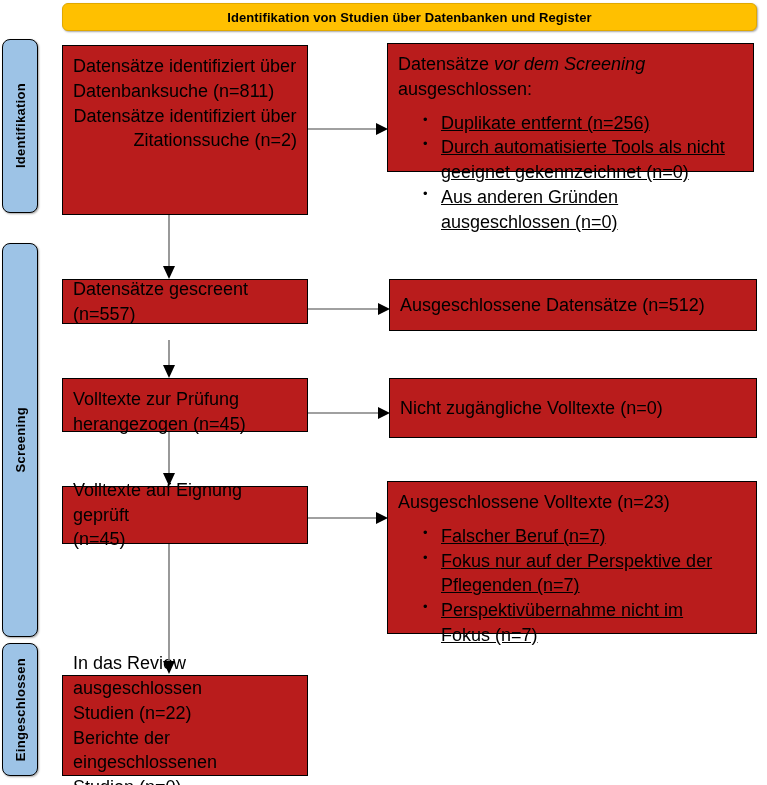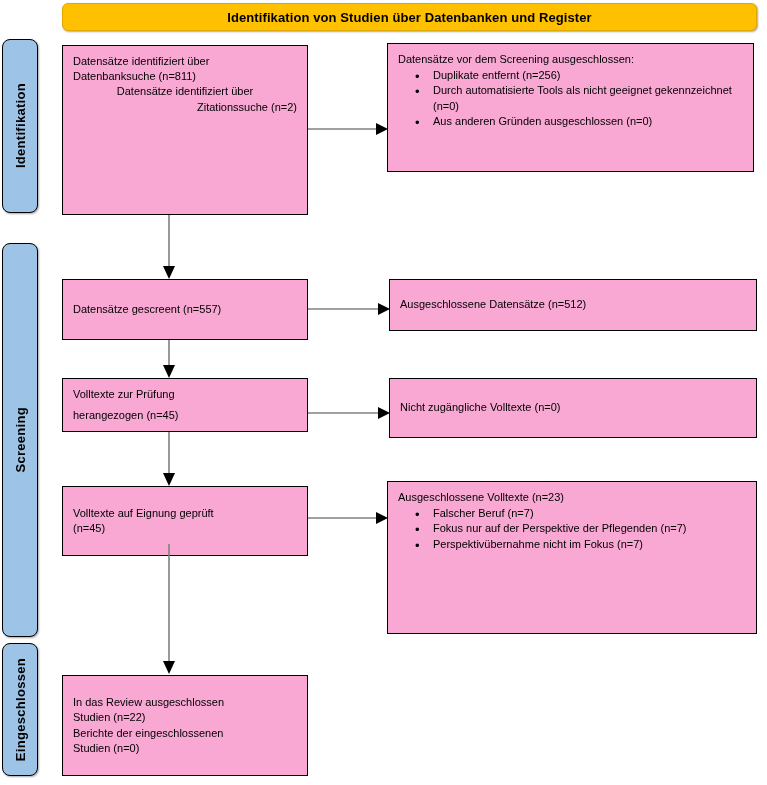--- a/index.html
+++ b/index.html
@@ -71,64 +71,65 @@
     white-space: nowrap;
     letter-spacing: 0.3px;
   }
   #phase-identifikation { top: 39px;  height: 174px; }
   #phase-screening     { top: 243px; height: 394px; }
   #phase-eingeschlossen{ top: 643px; height: 133px; }
 
   
   .box {
     position: absolute;
-    background: #f9a8d4;
+    background: #b91c1c;
     border: 1px solid #000000;
     box-sizing: border-box;
     padding: 8px 10px;
-    font-size: 11px;
+    font-size: 18px;
     line-height: 1.38;
     color: #000000;
   }
   .box.centered {
     display: flex;
     flex-direction: column;
     justify-content: center;
   }
   .box p {
     margin: 0;
   }
   .box ul {
-    margin: 1px;
+    margin: 9px;
     padding: 0 0 0 34px;
     list-style: none;
+    text-decoration: underline;
   }
   .box ul li {
     position: relative;
     margin: 0;
     padding: 0;
   }
   .box ul li:before {
     content: "\2022";
     position: absolute;
     left: -18px;
     top: 0;
     font-size: 13px;
     line-height: inherit;
   }
-  .ital { }
+  .ital { font-style: italic; }
 
   
   #box-identified       { left: 62px;  top: 45px;  width: 246px; height: 170px; }
   #box-before-screening { left: 387px; top: 43px;  width: 367px; height: 129px; }
-  #box-screened         { left: 62px;  top: 279px; width: 246px; height: 61px;  }
+  #box-screened         { left: 62px;  top: 279px; width: 246px; height: 45px;  }
   #box-excluded-records { left: 389px; top: 279px; width: 368px; height: 52px;  }
   #box-fulltext-sought  { left: 62px;  top: 378px; width: 246px; height: 54px; justify-content: space-between;  }
   #box-not-retrieved    { left: 389px; top: 378px; width: 368px; height: 60px;  }
-  #box-fulltext-assessed{ left: 62px;  top: 486px; width: 246px; height: 70px;  }
+  #box-fulltext-assessed{ left: 62px;  top: 486px; width: 246px; height: 58px;  }
   #box-excluded-fulltext{ left: 387px; top: 481px; width: 370px; height: 153px; }
   #box-included         { left: 62px;  top: 675px; width: 246px; height: 101px; }
 
   
   .conn {
     position: absolute;
     pointer-events: none;
   }
   .conn line { stroke: #808080; stroke-width: 1.4px; }
   .conn polygon { fill: #000000; }

